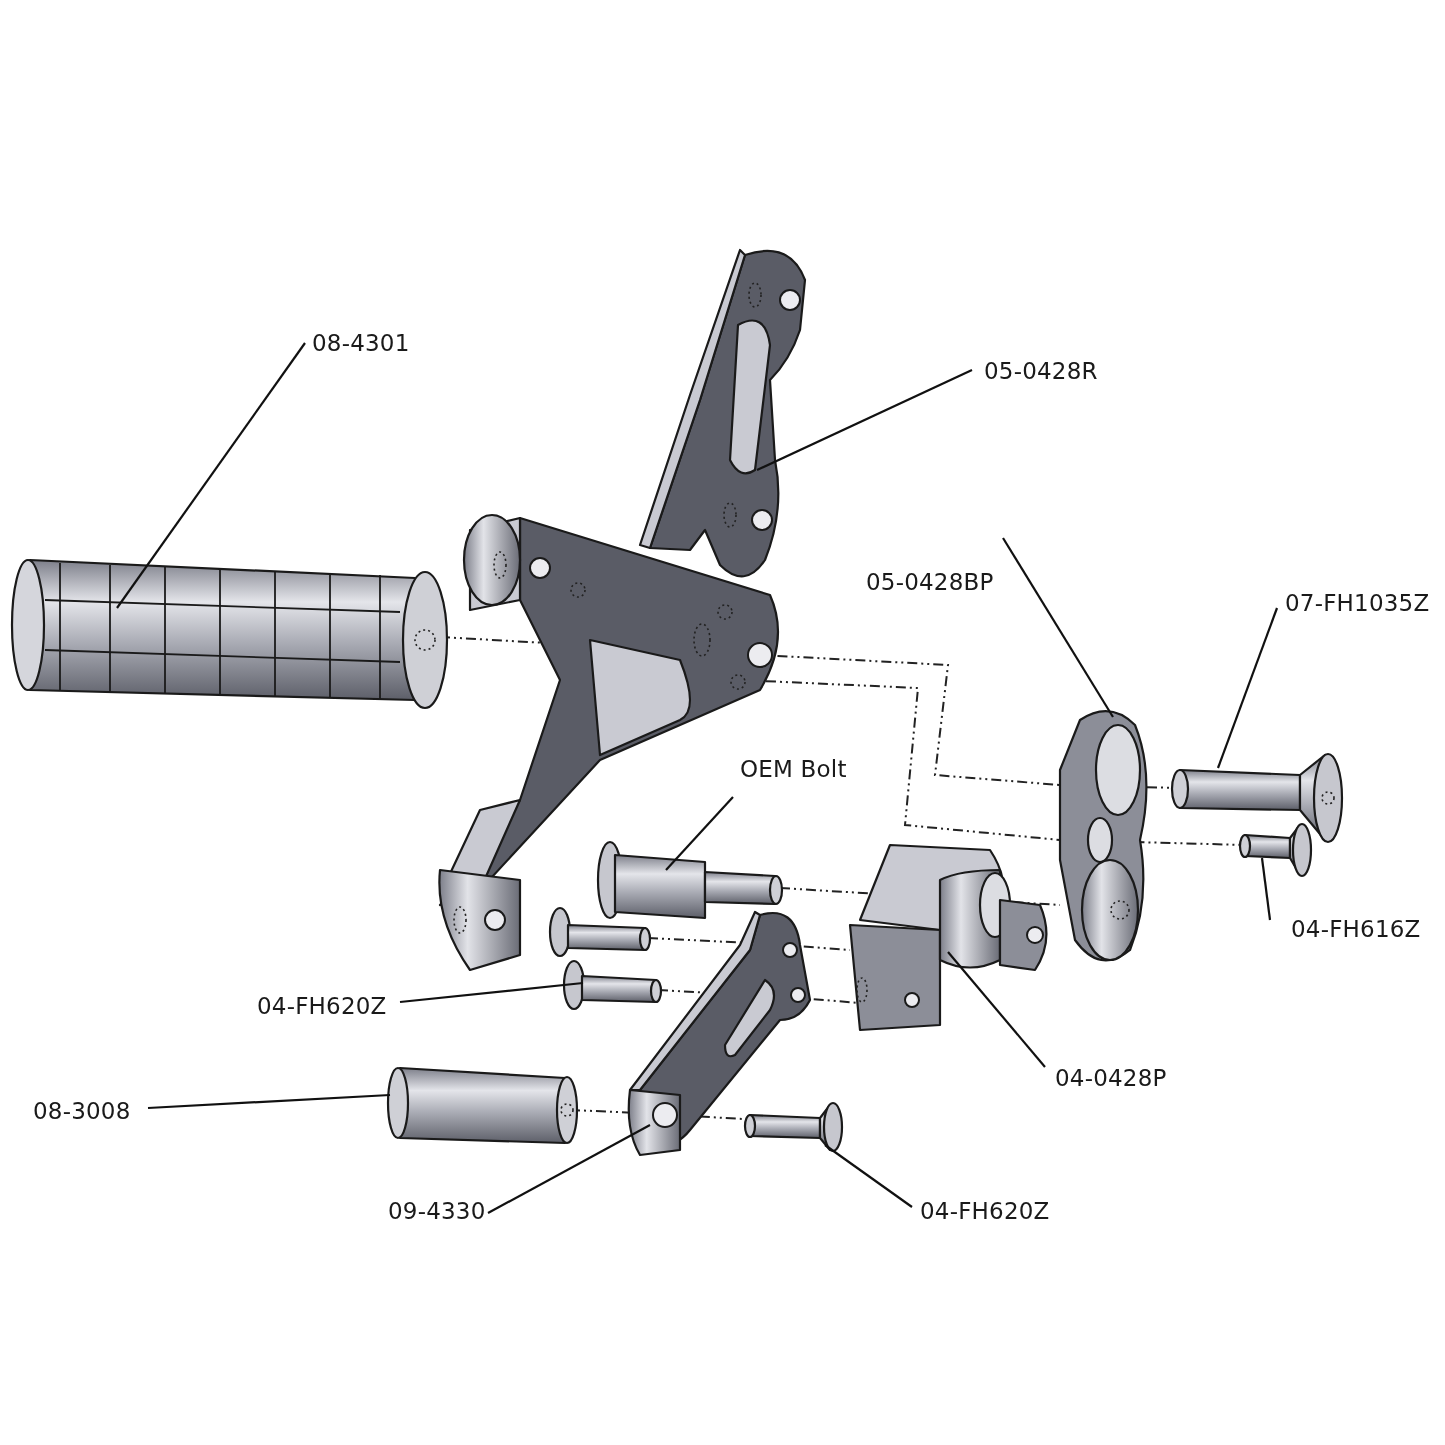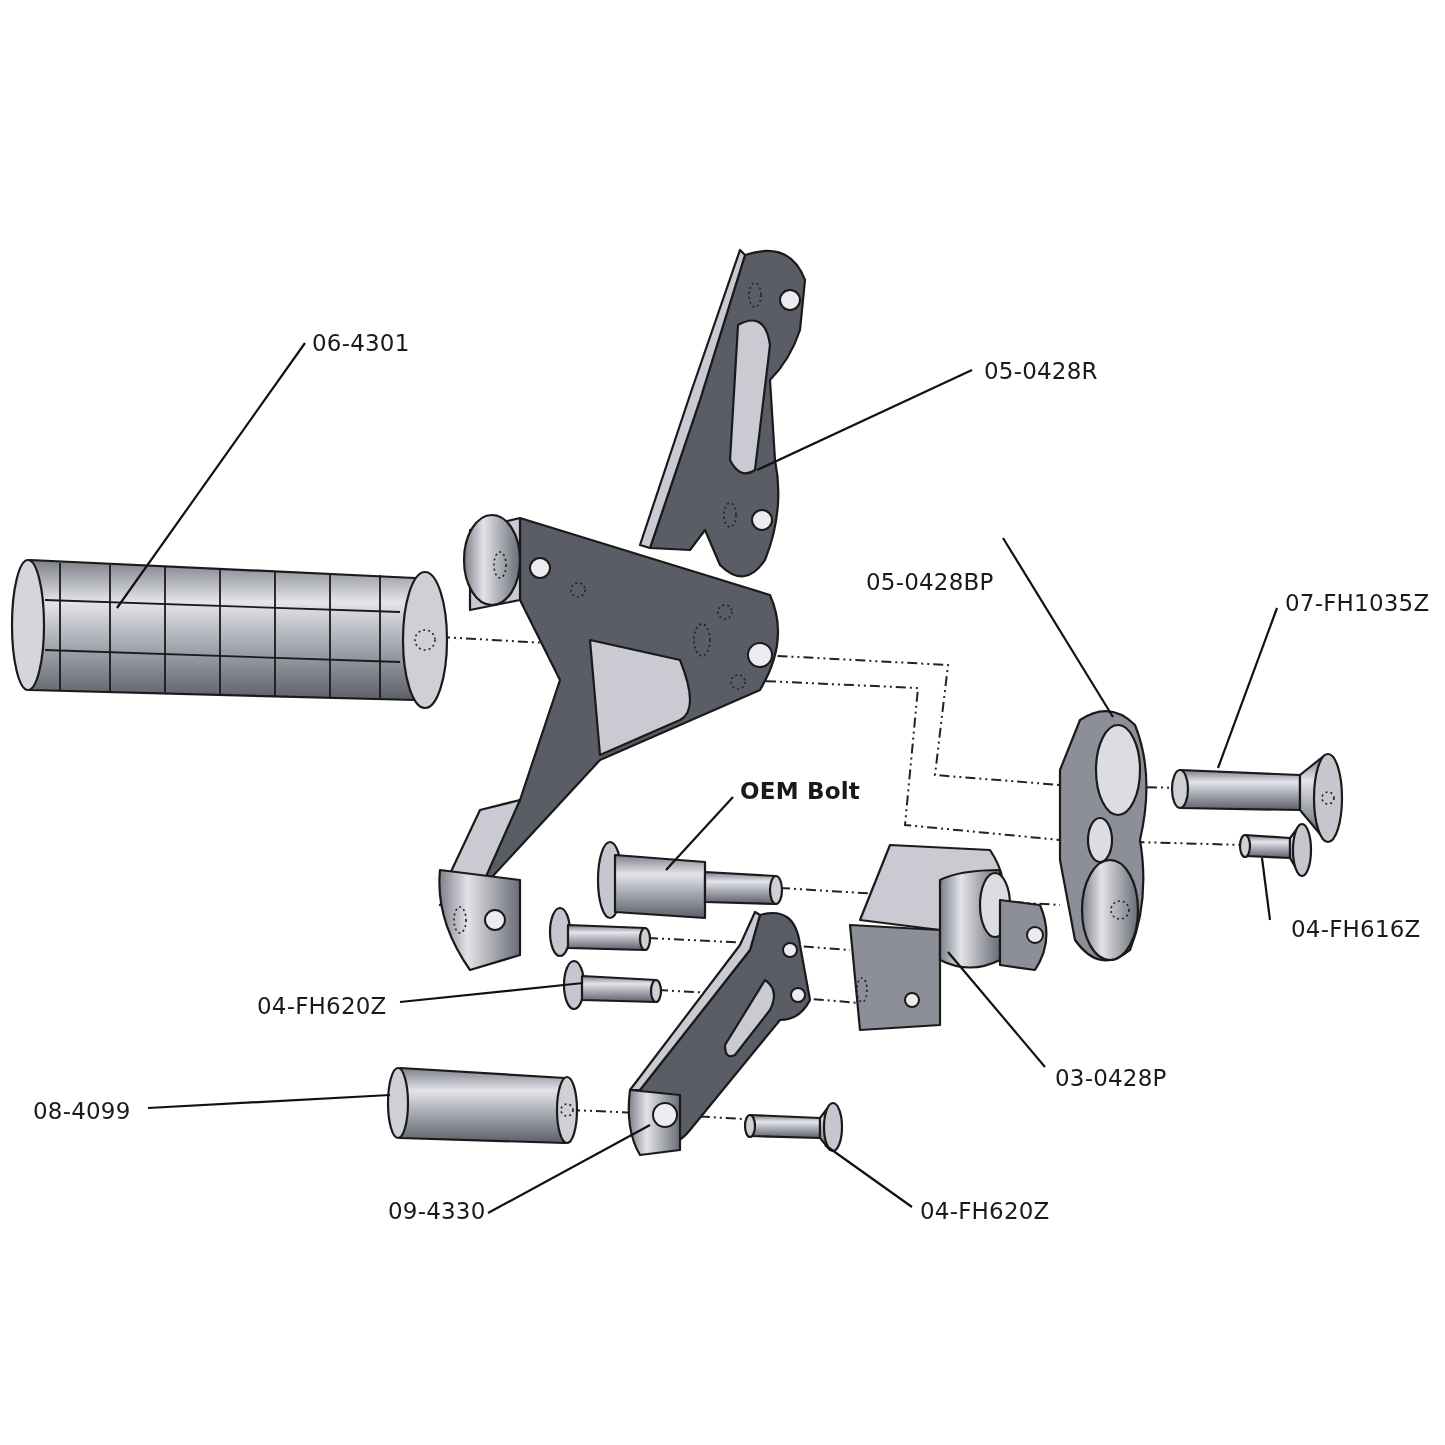--- a/index.html
+++ b/index.html
@@ -171,23 +171,23 @@
     <path class="leader" d="M1270 920 L1262 858"></path>
     <path class="leader" d="M733 797 L666 870"></path>
     <path class="leader" d="M400 1002 L583 983"></path>
     <path class="leader" d="M148 1108 L390 1095"></path>
     <path class="leader" d="M1045 1067 L948 952"></path>
     <path class="leader" d="M488 1213 L650 1125"></path>
     <path class="leader" d="M912 1207 L825 1145"></path>
   </g>
 </svg>
 
-<span class="lbl" style="left:312px;top:332px;">06-4301</span>
+<span class="lbl" style="left:312px;top:332px;">08-4301</span>
 <span class="lbl" style="left:984px;top:360px;">05-0428R</span>
 <span class="lbl" style="left:866px;top:528px;margin-top:43px;">05-0428BP</span>
 <span class="lbl" style="left:1285px;top:592px;">07-FH1035Z</span>
 <span class="lbl" style="left:1280px;top:918px;margin-left:11px;">04-FH616Z</span>
-<span class="lbl" style="left:740px;top:780px;font-weight:bold;">OEM Bolt</span>
+<span class="lbl" style="left:740px;top:758px;">OEM Bolt</span>
 <span class="lbl" style="left:257px;top:995px;">04-FH620Z</span>
-<span class="lbl" style="left:33px;top:1100px;">08-4099</span>
-<span class="lbl" style="left:1055px;top:1067px;">03-0428P</span>
+<span class="lbl" style="left:33px;top:1100px;">08-3008</span>
+<span class="lbl" style="left:1055px;top:1067px;">04-0428P</span>
 <span class="lbl" style="left:388px;top:1200px;">09-4330</span>
 <span class="lbl" style="left:920px;top:1200px;">04-FH620Z</span>
 
 </body></html>

